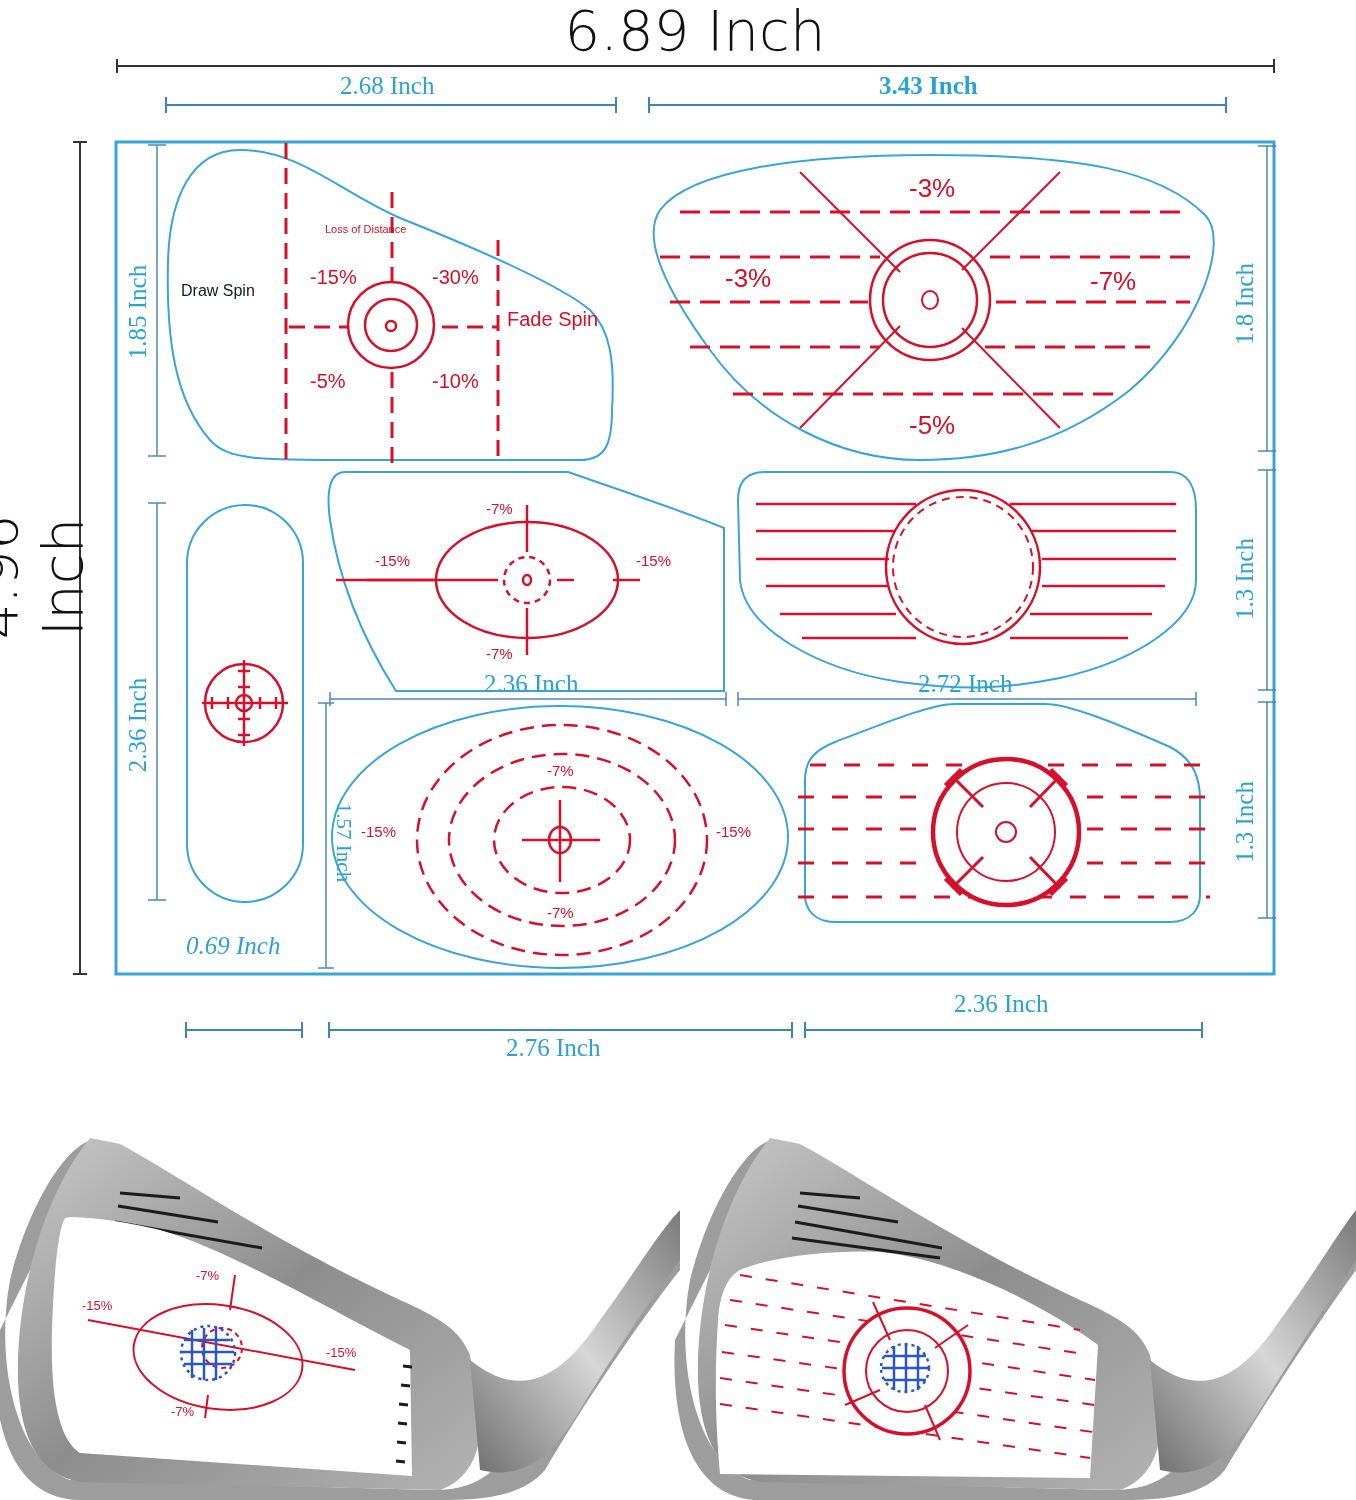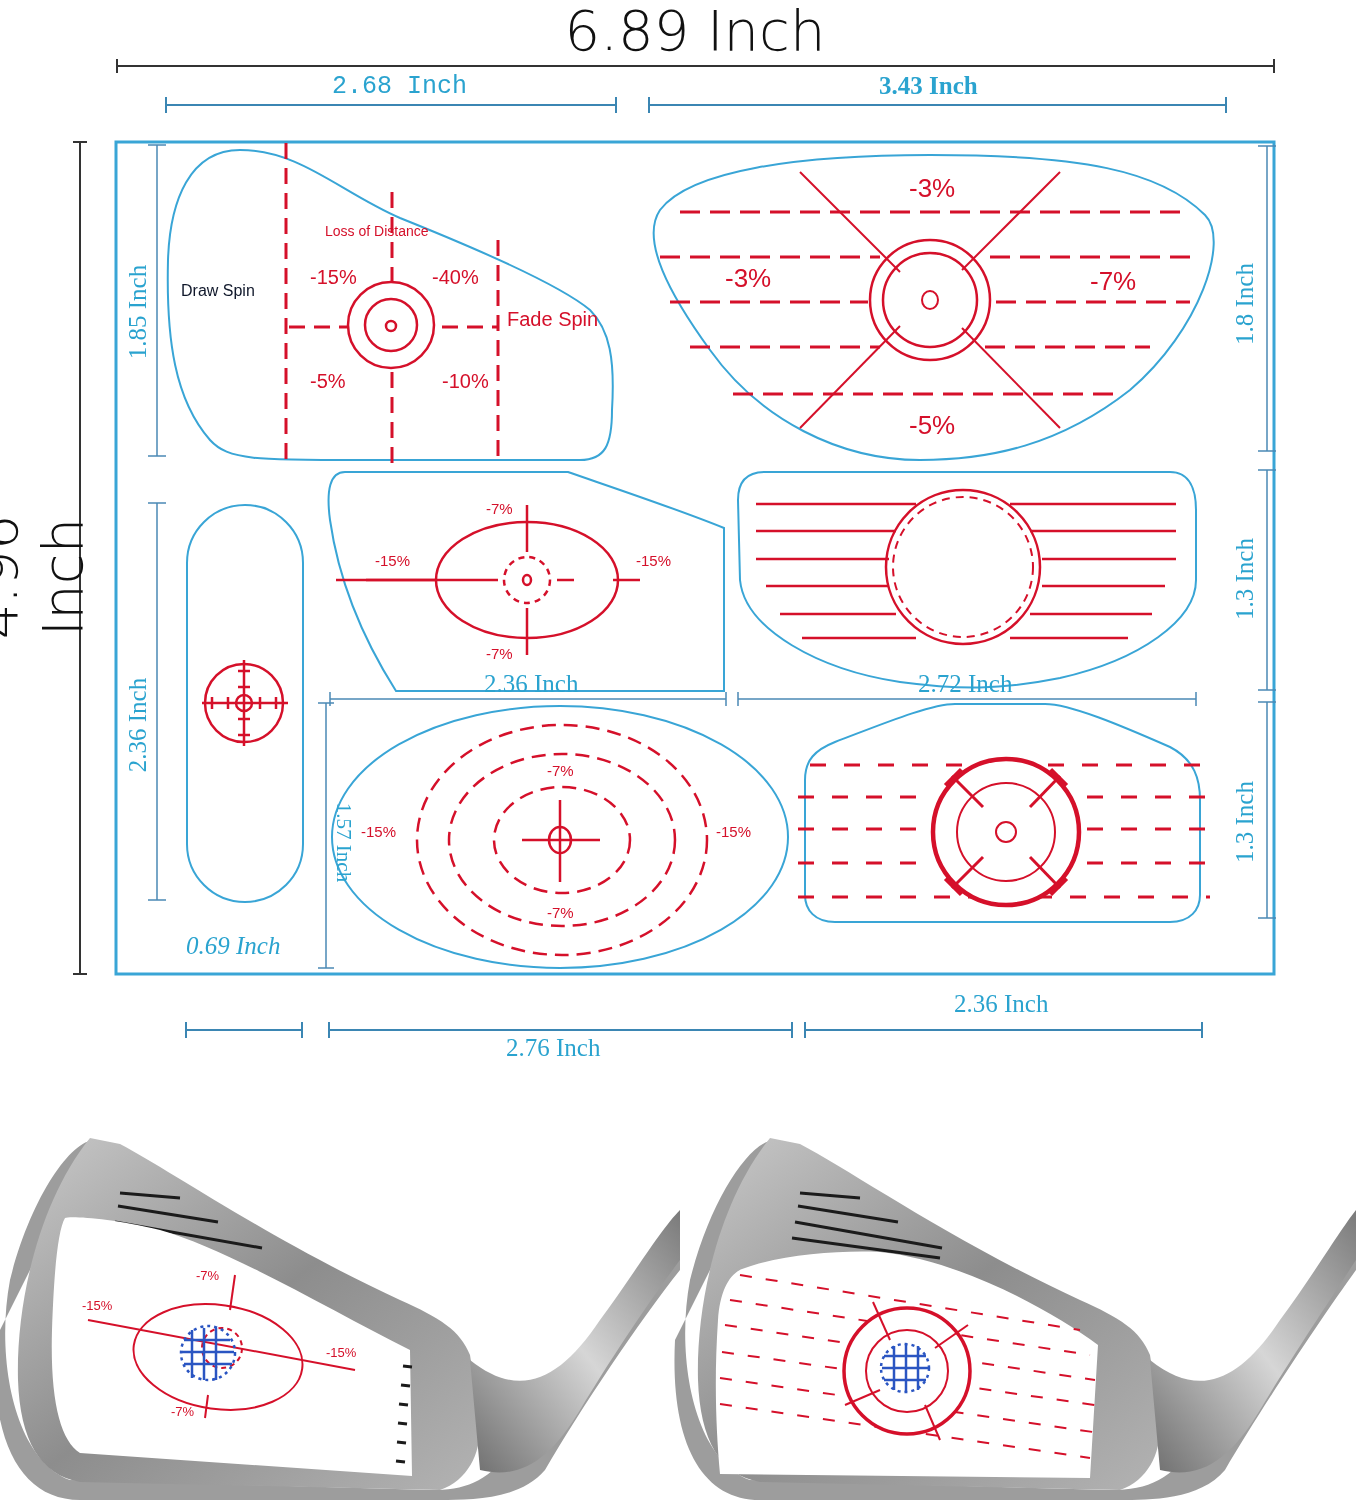--- a/index.html
+++ b/index.html
@@ -301,45 +301,45 @@
       <line x1="884" y1="1380" x2="926" y2="1380"></line>
         <line x1="894" y1="1346" x2="894" y2="1390"></line>
       <line x1="906" y1="1344" x2="906" y2="1392"></line>
         <line x1="918" y1="1346" x2="918" y2="1390"></line>
     </g>
   </g>
 </svg>
 
 <div class="abs dim-title vert" style="left:-100px; top:512px; width:260px; font-size:56px; text-align:center;">4.96 Inch</div>
 
-<div class="abs dim-blue" style="left:332px; top:72px;font-family:Liberation Mono, monospace;">2.68 Inch</div>
+<div class="abs dim-blue" style="left:340px; top:72px;">2.68 Inch</div>
 <div class="abs dim-blue" style="left:879px; top:72px;font-weight:bold;">3.43 Inch</div>
 
 <div class="abs dim-blue" style="left:186px; top:932px;font-style:italic;">0.69 Inch</div>
 <div class="abs dim-blue" style="left:506px; top:990px;margin-top:44px;">2.76 Inch</div>
 <div class="abs dim-blue" style="left:954px; top:990px;">2.36 Inch</div>
 
 <div class="abs dim-blue vert" style="left:88px; top:298px; width:100px; text-align:center;">1.85 Inch</div>
 <div class="abs dim-blue vert" style="left:88px; top:711px; width:100px; text-align:center;">2.36 Inch</div>
 
 <div class="abs dim-blue vert" style="left:1195px; top:290px; width:100px; text-align:center;">1.8 Inch</div>
 <div class="abs dim-blue vert" style="left:1195px; top:565px; width:100px; text-align:center;">1.3 Inch</div>
 <div class="abs dim-blue vert" style="left:1195px; top:808px; width:100px; text-align:center;">1.3 Inch</div>
 
 <div class="abs dim-blue" style="left:484px; top:670px;">2.36 Inch</div>
 <div class="abs dim-blue" style="left:918px; top:670px;">2.72 Inch</div>
 <div class="abs dim-blue" style="left:298px; top:830px; font-size:21px; transform:rotate(90deg); transform-origin:center center; width:90px; text-align:center;">1.57 Inch</div>
 
-<div class="abs" style="left:293px; top:223px; font-size:14px; color:#d5102a;padding-left:32px;">Loss of Distance</div>
+<div class="abs" style="left:293px; top:223px; font-size:11px; color:#d5102a;padding-left:32px;">Loss of Distance</div>
 <div class="abs" style="left:181px; top:282px; font-size:16px; color:#0f172a;">Draw Spin</div>
 <div class="abs" style="left:507px; top:308px; font-size:20px; color:#d5102a;">Fade Spin</div>
 <div class="abs" style="left:310px; top:266px; font-size:20px; color:#d5102a;">-15%</div>
-<div class="abs" style="left:432px; top:266px; font-size:20px; color:#d5102a;">-40%</div>
+<div class="abs" style="left:432px; top:266px; font-size:20px; color:#d5102a;">-30%</div>
 <div class="abs" style="left:310px; top:370px; font-size:20px; color:#d5102a;">-5%</div>
-<div class="abs" style="left:432px; top:370px; font-size:20px; color:#d5102a;margin-left:10px;">-10%</div>
+<div class="abs" style="left:432px; top:370px; font-size:20px; color:#d5102a;">-10%</div>
 
 <div class="abs" style="left:909px; top:173px; font-size:26px; color:#d5102a;">-3%</div>
 <div class="abs" style="left:725px; top:263px; font-size:26px; color:#d5102a;">-3%</div>
 <div class="abs" style="left:1090px; top:266px; font-size:26px; color:#d5102a;">-7%</div>
 <div class="abs" style="left:909px; top:410px; font-size:26px; color:#d5102a;">-5%</div>
 
 <div class="abs" style="left:486px; top:500px; font-size:15px; color:#d5102a;">-7%</div>
 <div class="abs" style="left:486px; top:645px; font-size:15px; color:#d5102a;">-7%</div>
 <div class="abs" style="left:375px; top:552px; font-size:15px; color:#d5102a;">-15%</div>
 <div class="abs" style="left:636px; top:552px; font-size:15px; color:#d5102a;">-15%</div>

